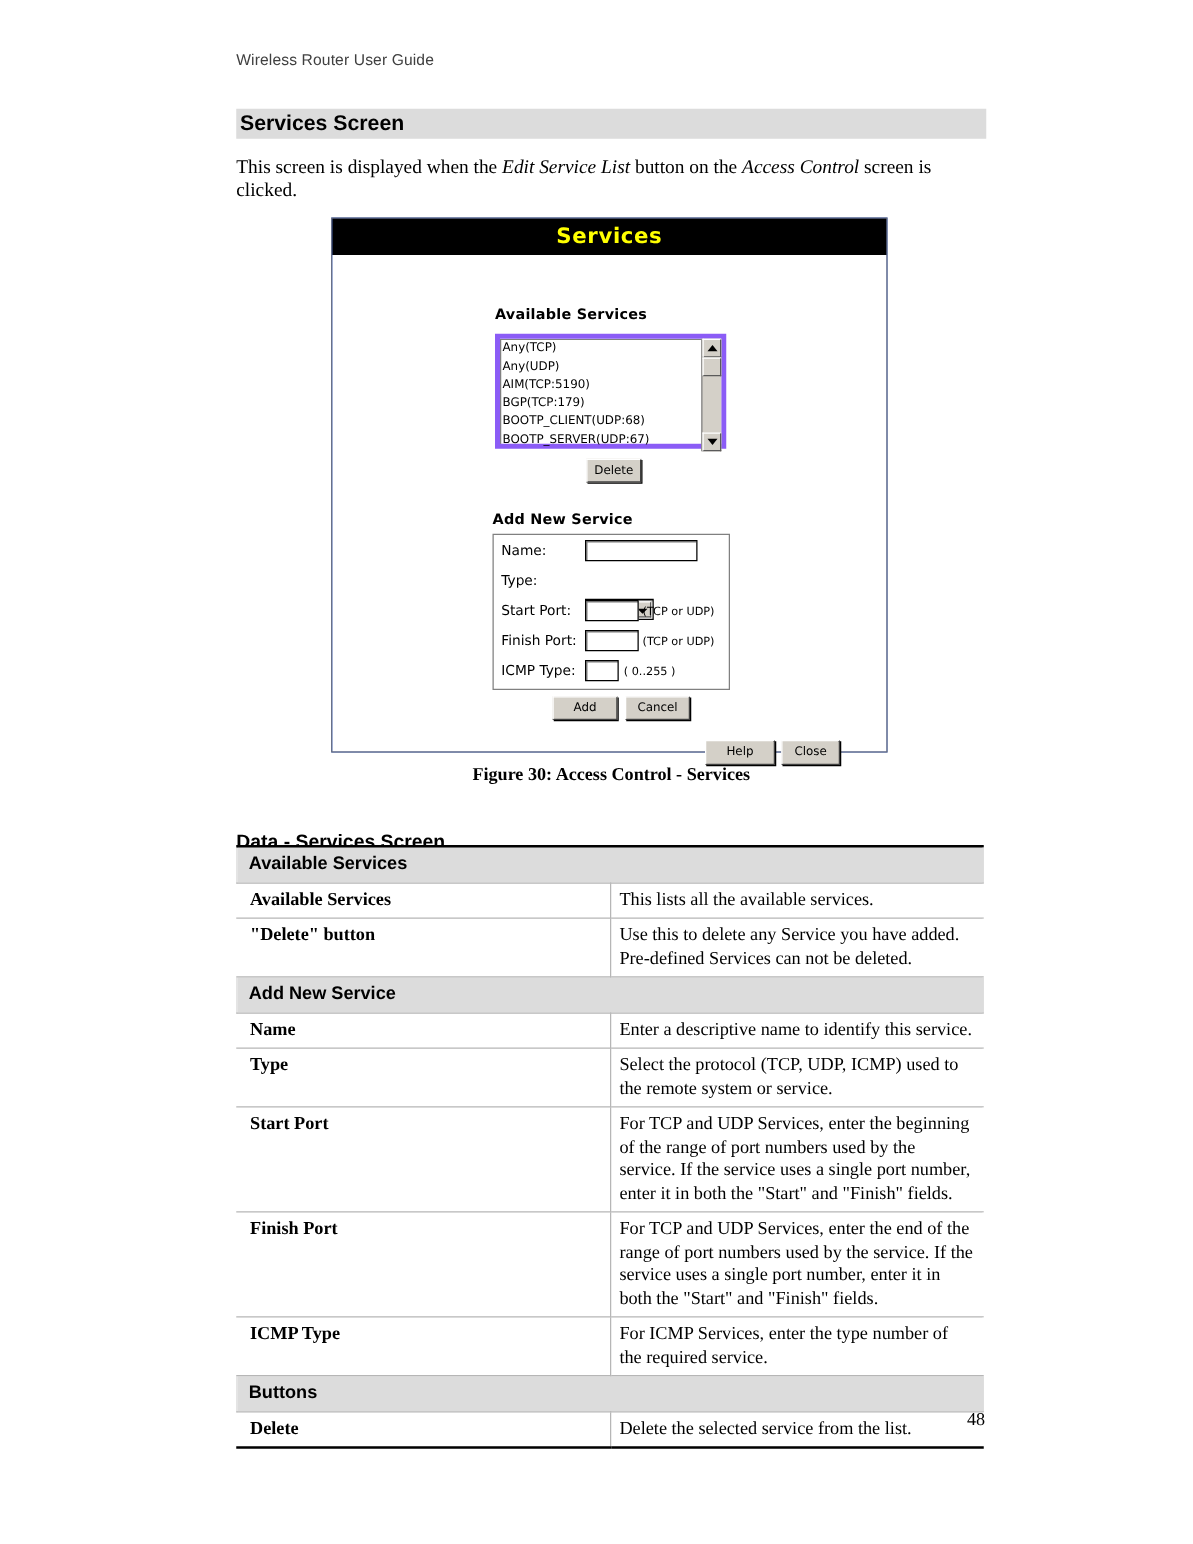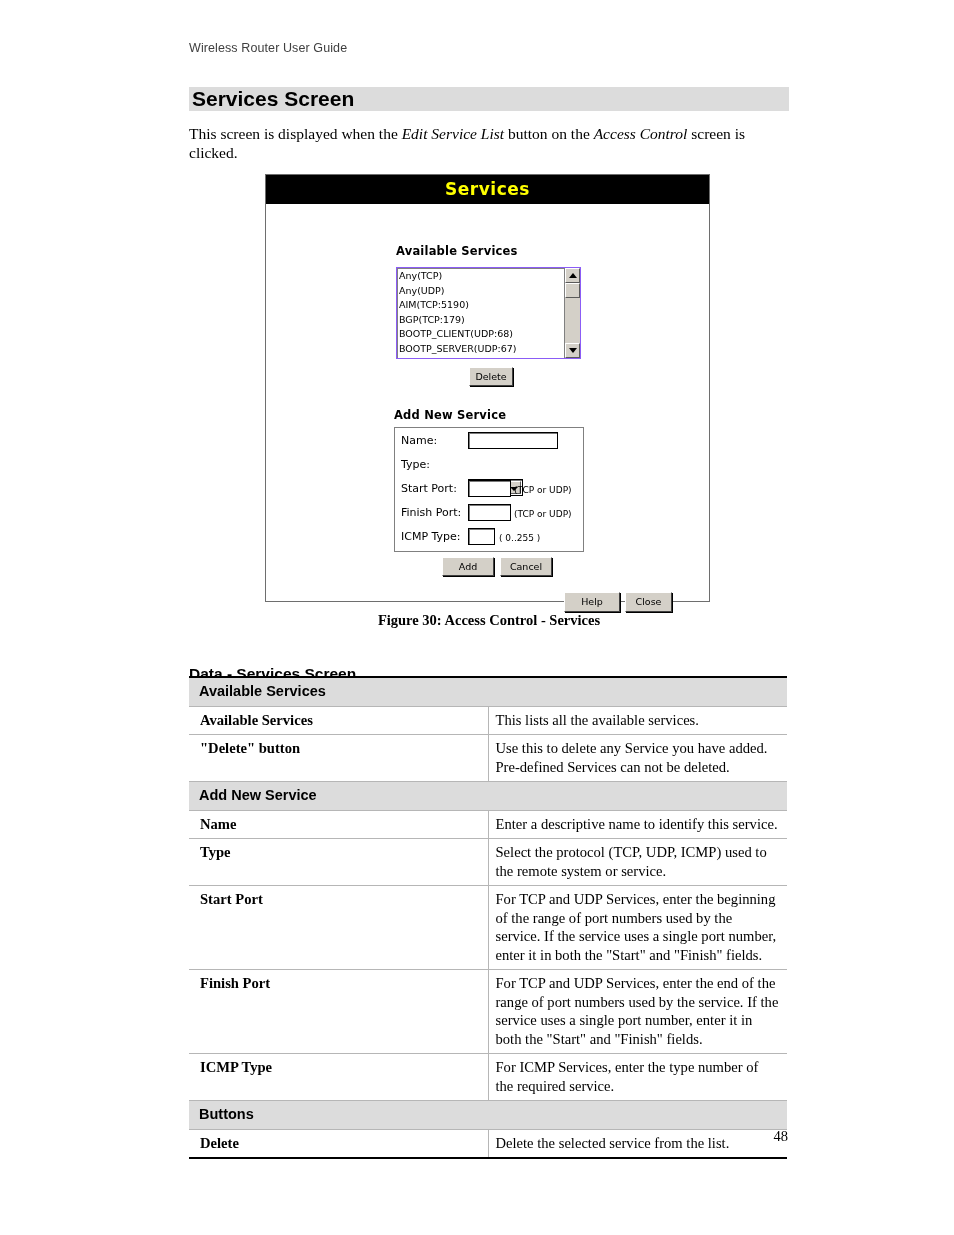--- a/index.html
+++ b/index.html
@@ -37,21 +37,21 @@
   
   .section-title {
     position: absolute;
     left: 189px;
     top: 87px;
     width: 600px;
     height: 24px;
     background: #dcdcdc;
     font-family: "Liberation Sans", sans-serif;
     font-weight: bold;
-    font-size: 21px;
+    font-size: 17px;
     line-height: 24px;
     padding-left: 0px;
     box-sizing: border-box;
     color: #000;
   }
   .section-title span { padding-left: 3px; }
 
   
   .intro {
     position: absolute;
@@ -110,21 +110,21 @@
     letter-spacing: 0.2px;
   }
 
   
   .listbox {
     position: absolute;
     left: 130px;
     top: 63px;
     width: 185px;
     height: 92px;
-    border: 1px solid #8b5cf6;
+    border: 4px solid #8b5cf6;
     background: #ffffff;
     box-sizing: border-box;
     box-shadow: inset 1px 1px 0 #808080;
   }
   .listbox-items {
     position: absolute;
     left: 0; top: 0;
     width: 167px;
     height: 90px;
     overflow: hidden;

